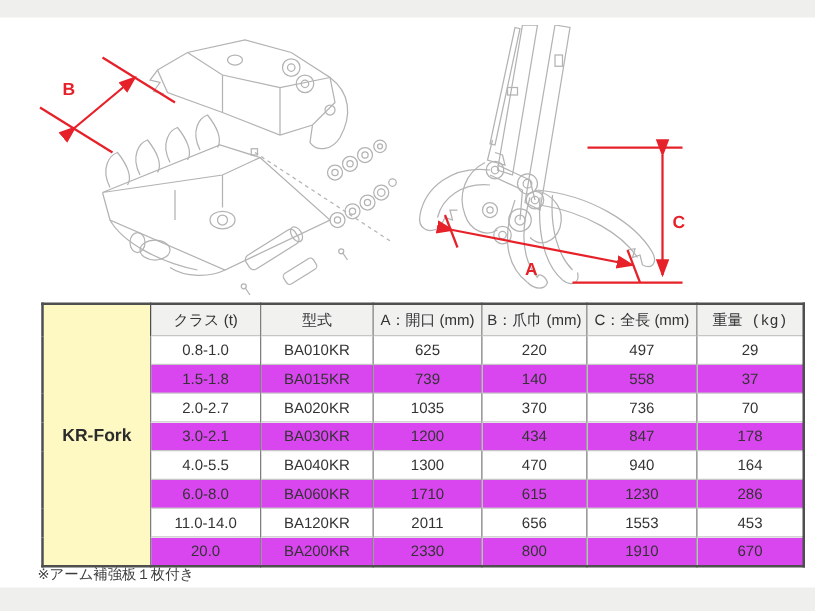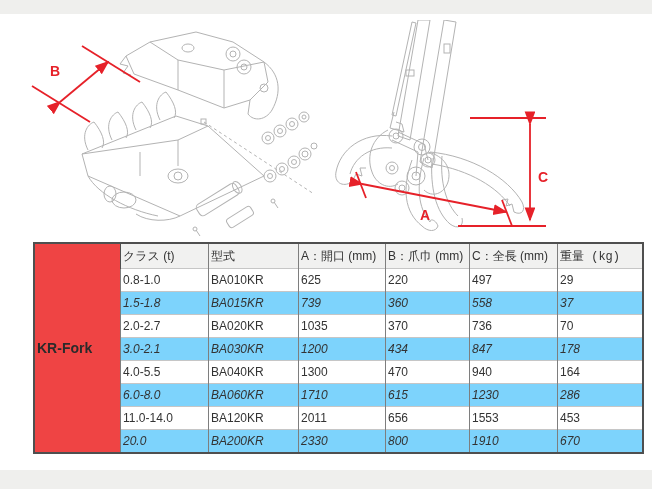--- a/index.html
+++ b/index.html
@@ -23,34 +23,34 @@
   
   .spec-table-wrap{position:absolute;left:33px;top:228px;}
   table.spec{
     border-collapse:collapse;table-layout:fixed;
     border:2px solid #4f4f4f;
     font-size:12px;color:#333;
   }
   table.spec th, table.spec td{
     border-left:1px solid #7e7e7e;
     border-top:1px solid #c6c6c6;
-    text-align:left;vertical-align:middle;
+    text-align:center;vertical-align:middle;
     padding:0 2px;height:22px;
     font-weight:normal;
     white-space:nowrap;overflow:hidden;
   }
   table.spec tr.head th{
     background:#f1f1f0;height:24px;
     border-top:none;
   }
   table.spec td.group{
-    background:#ef4444;font-weight:bold;font-size:14px;color:#2b2b2b;
+    background:#fef9c3;font-weight:bold;font-size:14px;color:#2b2b2b;
     border-left:none;border-top:none;
   }
-  table.spec tr.alt td{background:#7dd3fc;font-style:italic;}
+  table.spec tr.alt td{background:#d946ef;}
   table.spec tr.head th:nth-child(2){border-left:1px solid #4f4f4f;}
 
   .c0{width:81px;} .c1{width:83px;} .c2{width:85px;font-family:Liberation Serif, serif;} .c3{width:82px;}
   .c4{width:79px;} .c5{width:83px;} .c6{width:80px;font-family:Liberation Mono, monospace;}
 
   
   .footnotes{
     position:absolute;left:30px;top:439px;
     font-size:11.5px;line-height:15px;color:#3d3d3d;
   }
@@ -213,21 +213,21 @@
           <td>BA010KR</td>
           <td>625</td>
           <td>220</td>
           <td>497</td>
           <td>29</td>
         </tr>
         <tr class="alt">
           <td>1.5-1.8</td>
           <td>BA015KR</td>
           <td>739</td>
-          <td>360</td>
+          <td>140</td>
           <td>558</td>
           <td>37</td>
         </tr>
         <tr>
           <td>2.0-2.7</td>
           <td>BA020KR</td>
           <td>1035</td>
           <td>370</td>
           <td>736</td>
           <td>70</td>
@@ -270,16 +270,17 @@
           <td>2330</td>
           <td>800</td>
           <td>1910</td>
           <td>670</td>
         </tr>
       </tbody>
         </table>
     </div>
 
     <div class="footnotes">
+      <div>※アーム補強板１枚付き</div>
     </div>
 
   </div>
 </div>
 
 </body></html>

